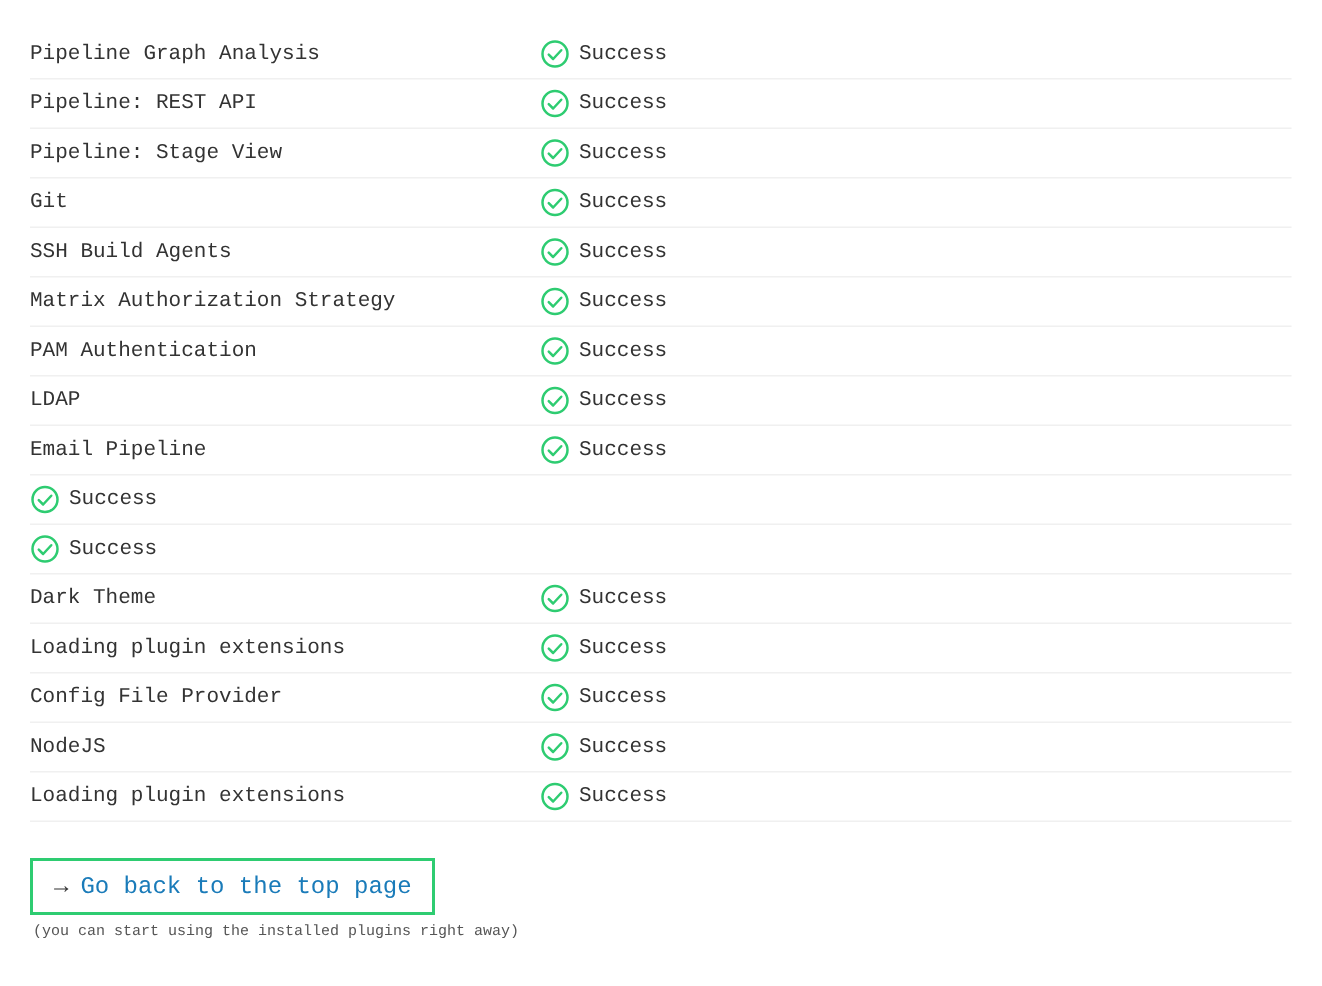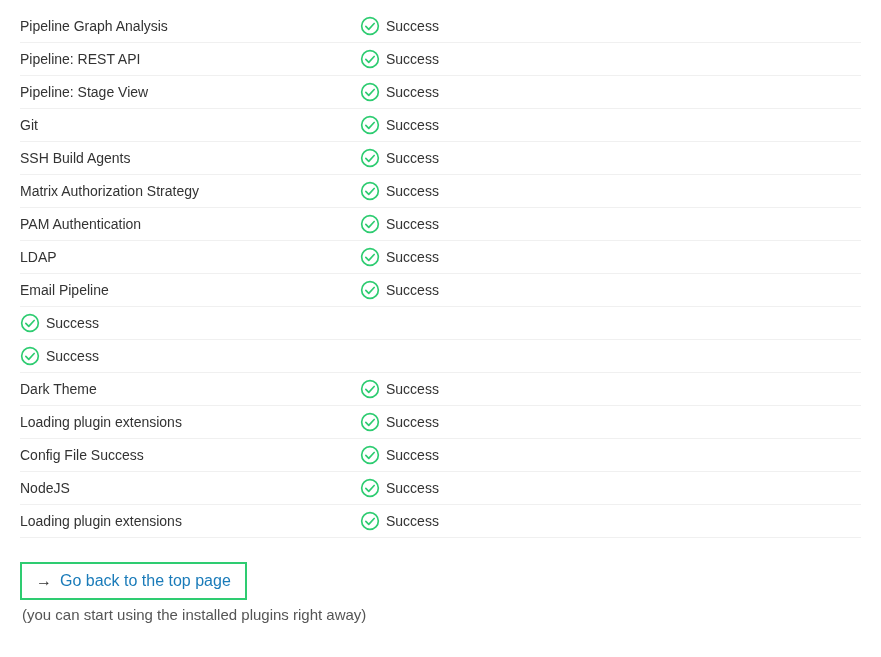--- a/index.html
+++ b/index.html
@@ -12,21 +12,22 @@
       font-family: Arial, sans-serif;
       font-size: 14px;
       background: #ffffff;
       color: #333333;
       width: 881px;
       min-height: 657px;
       overflow-x: hidden;
     }
 
     .container {
-      padding: 10px 20px 20px 20px;
+      padding: 20px 20px 20px 20px;
+      font-family: Liberation Mono, monospace;
     }
 
     .plugin-list {
       list-style: none;
       width: 100%;
     }
 
     .plugin-row {
       display: flex;
       align-items: center;
@@ -84,21 +85,21 @@
 
     .back-link-text {
       color: #1a7bb9;
       font-size: 16px;
       font-weight: normal;
       text-decoration: none;
     }
 
     .back-link-hint {
       margin-top: 6px;
-      font-size: 15px;
+      font-size: 10px;
       color: #555;
       padding-left: 2px;
     }
   </style>
 </head>
 <body>
 
 <div class="container">
   <ul class="plugin-list" id="plugin-list">
   <li class="plugin-row">
@@ -249,21 +250,21 @@
           <span class="success-icon">
             <svg viewBox="0 0 24 24" fill="none" xmlns="http://www.w3.org/2000/svg">
       <circle cx="12" cy="12" r="10" stroke="#2ecc71" stroke-width="2" fill="none"></circle>
       <path d="M7 12.5l3.5 3.5 6.5-7" stroke="#2ecc71" stroke-width="2" stroke-linecap="round" stroke-linejoin="round"></path>
     </svg>
           </span>
           <span>Success</span>
         </div>
       </li>
       <li class="plugin-row">
-        <span class="plugin-name">Config File Success</span>
+        <span class="plugin-name">Config File Provider</span>
         <div class="plugin-status">
           <span class="success-icon">
             <svg viewBox="0 0 24 24" fill="none" xmlns="http://www.w3.org/2000/svg">
       <circle cx="12" cy="12" r="10" stroke="#2ecc71" stroke-width="2" fill="none"></circle>
       <path d="M7 12.5l3.5 3.5 6.5-7" stroke="#2ecc71" stroke-width="2" stroke-linecap="round" stroke-linejoin="round"></path>
     </svg>
           </span>
           <span>Success</span>
         </div>
       </li>

